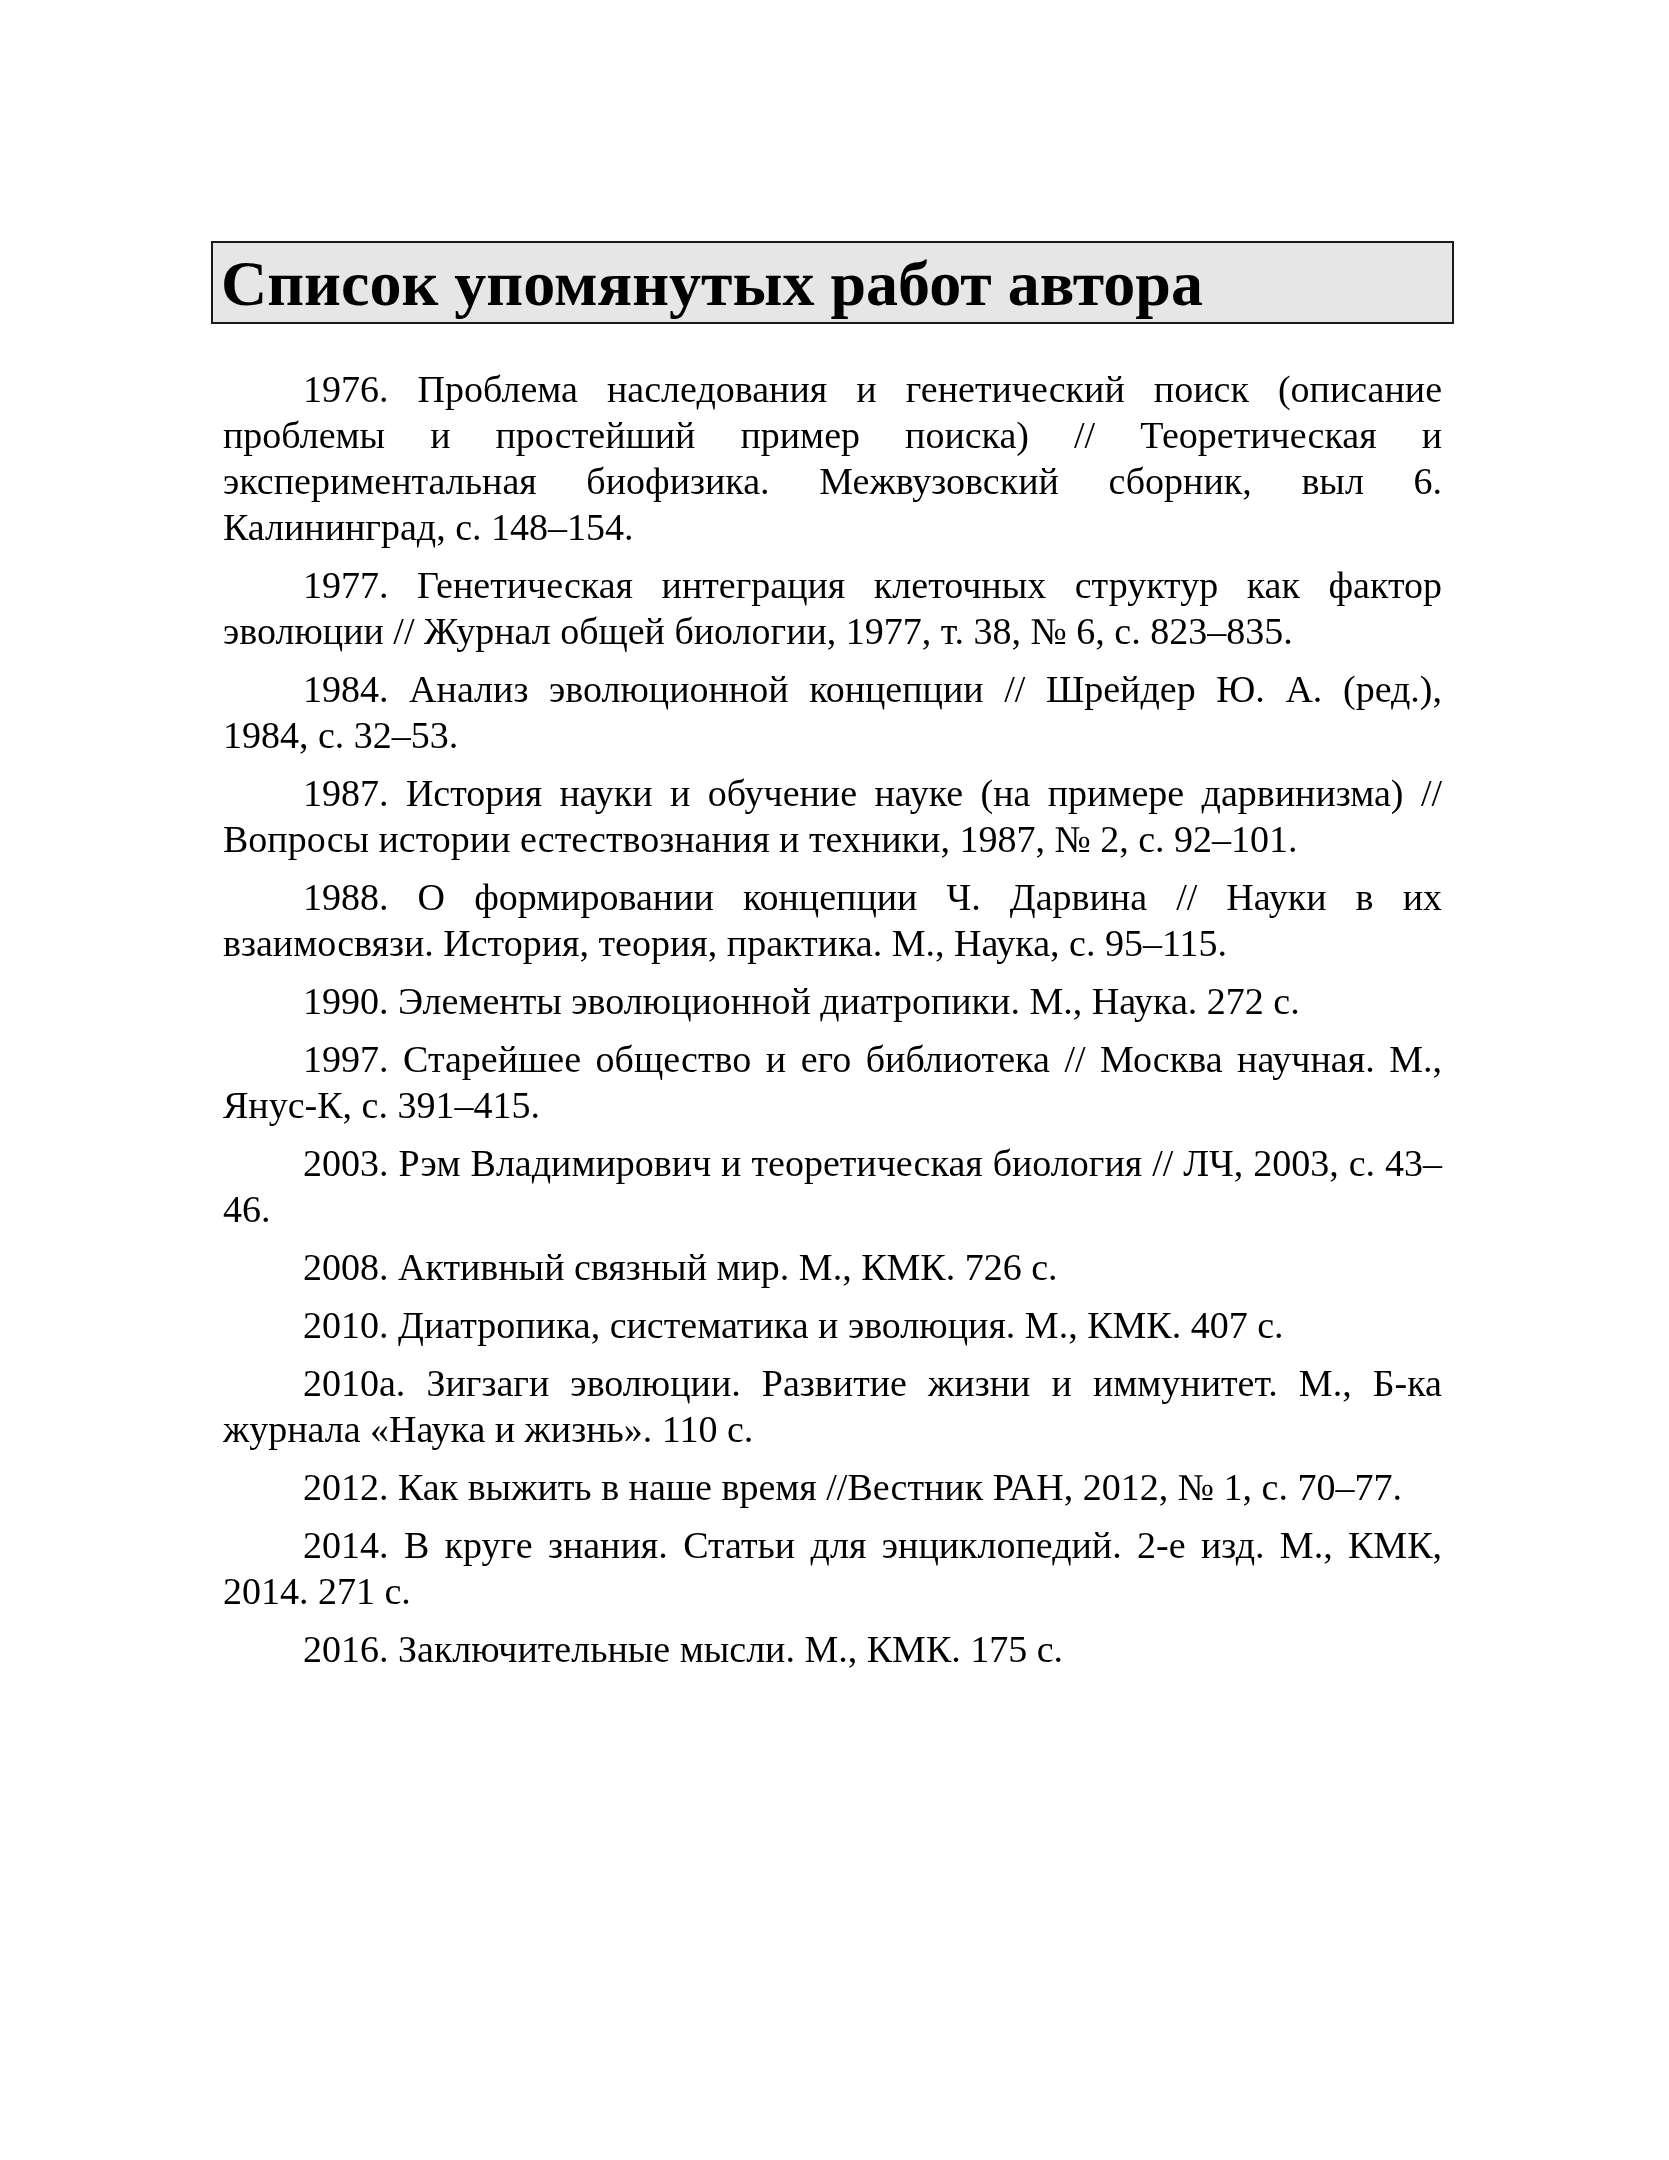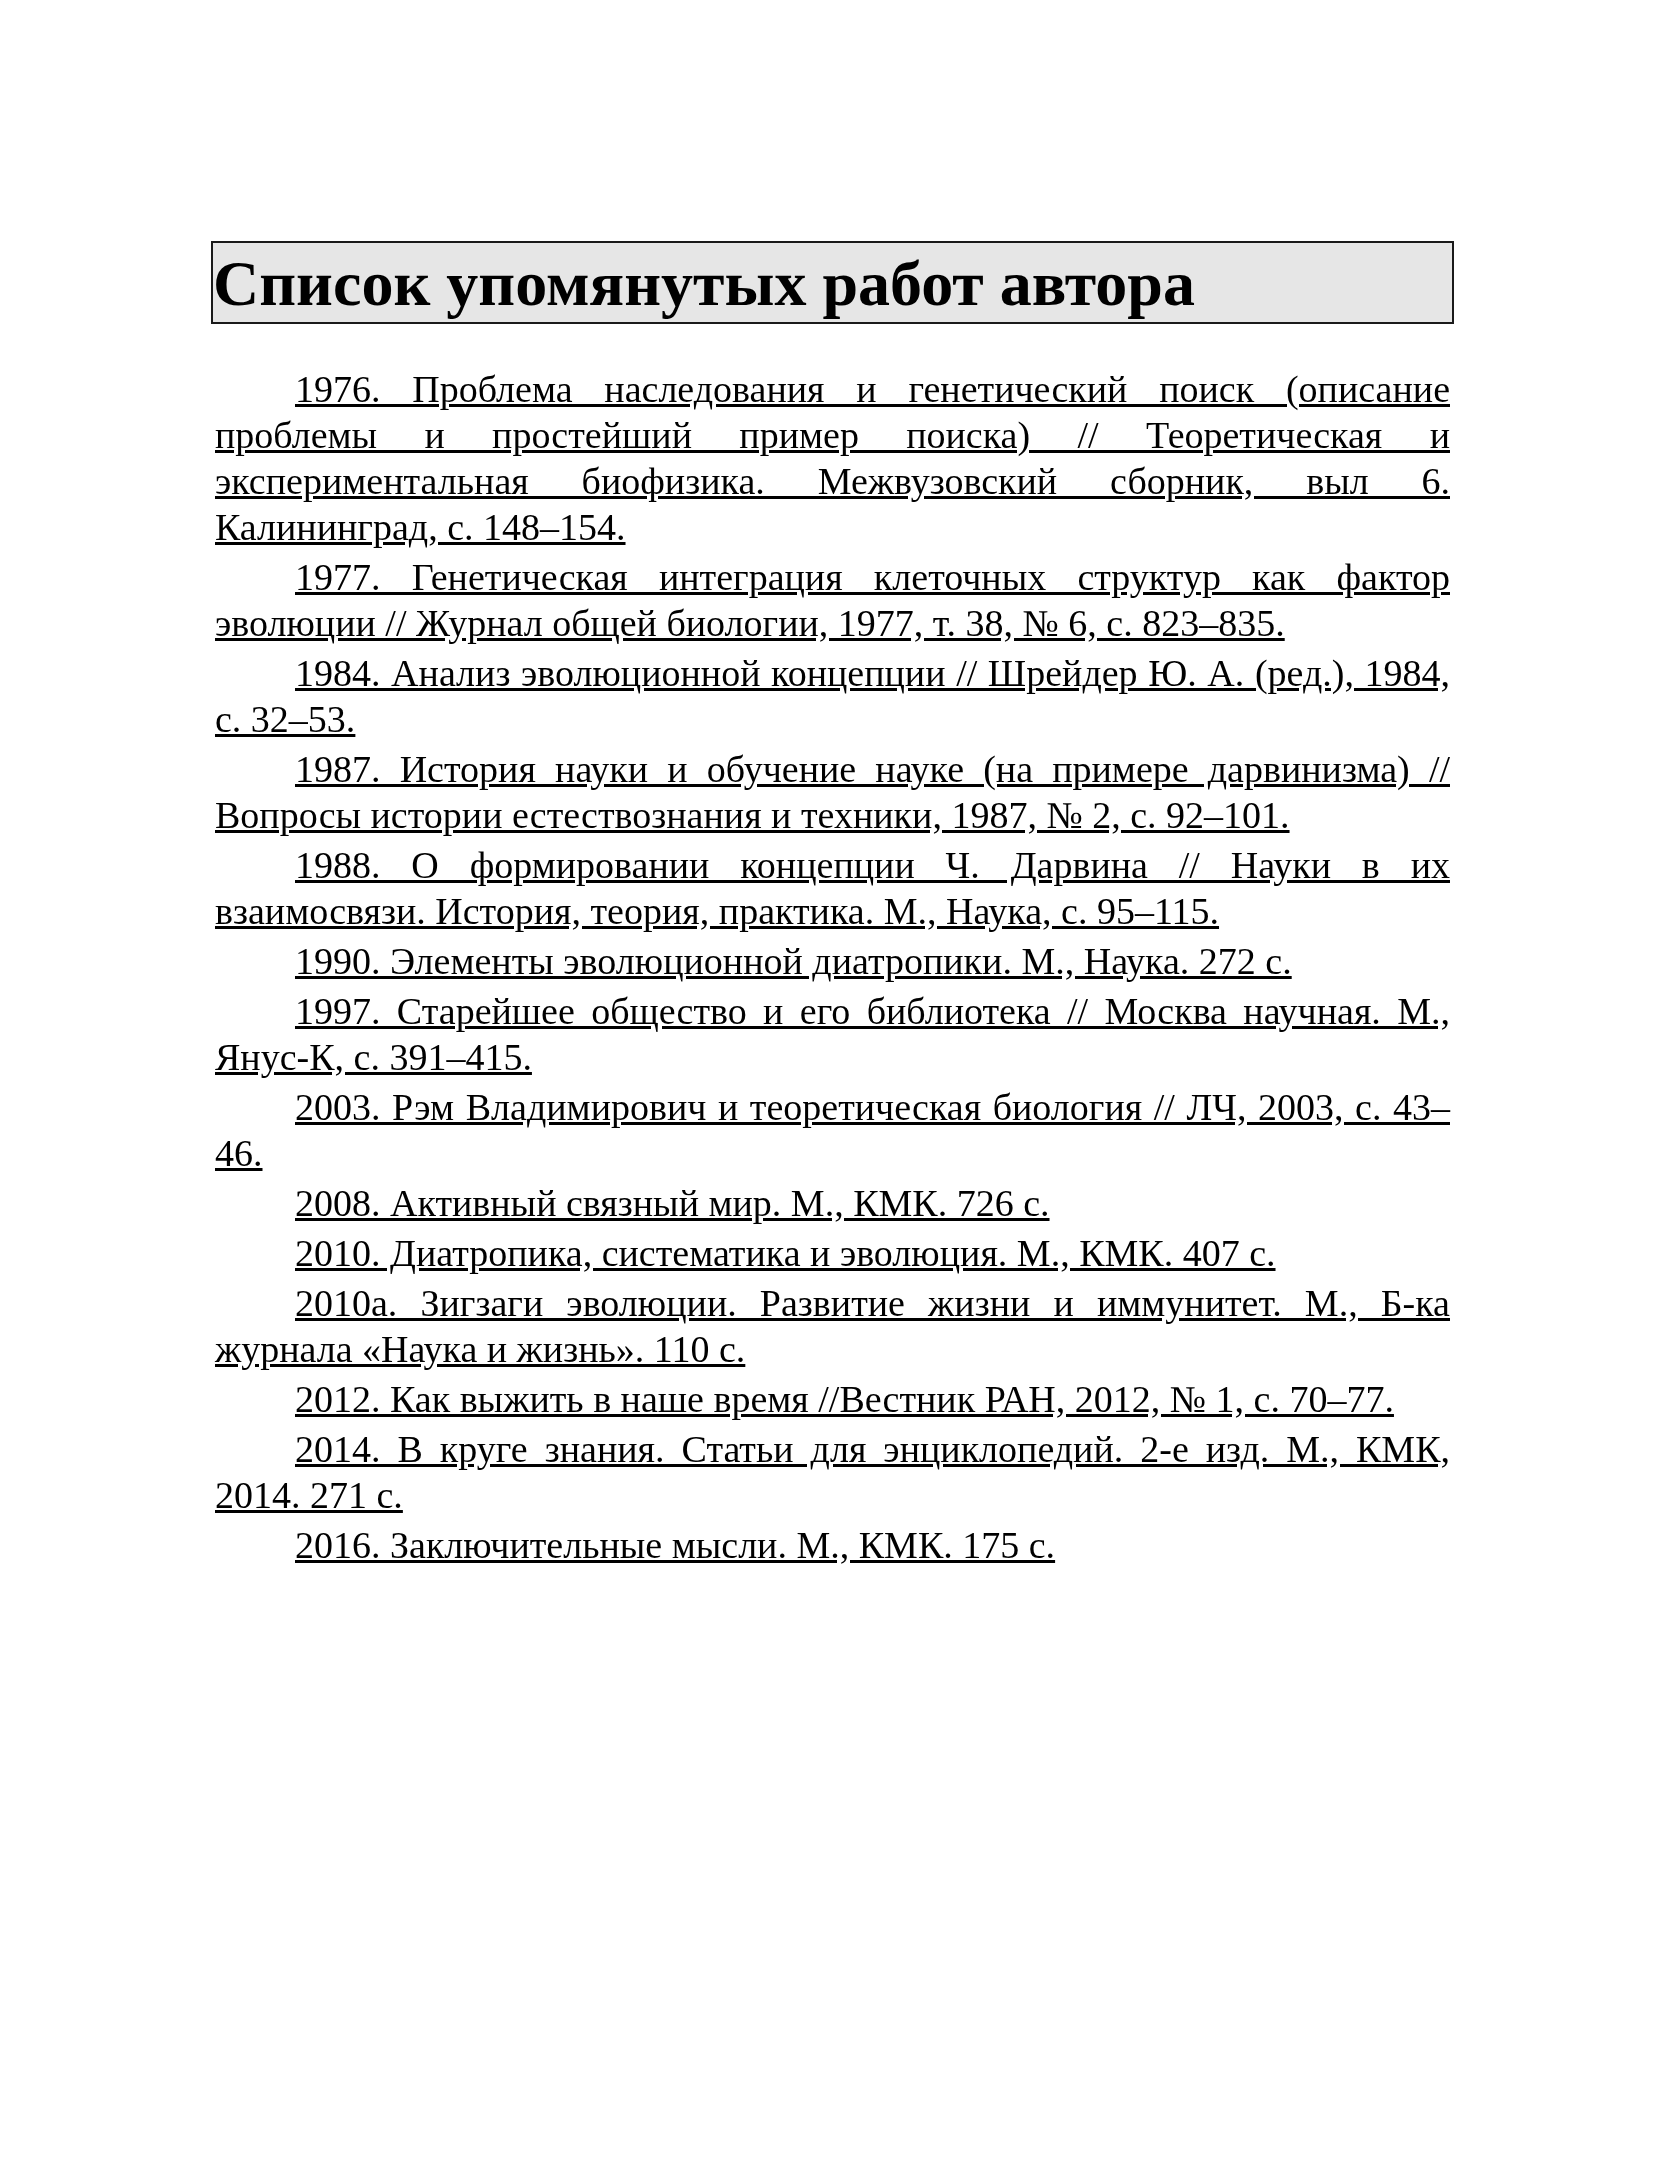--- a/index.html
+++ b/index.html
@@ -31,37 +31,36 @@
       display: flex;
       align-items: center;
     }
     .title {
       margin: 0;
       font-family: "Liberation Serif", "DejaVu Serif", serif;
       font-weight: bold;
       font-size: 64px;
       line-height: 1;
       letter-spacing: 0px;
-      padding-left: 0px;
+      padding-left: 8px;
       position: relative;
       top: 1px;
     }
     .biblio {
       margin-top: 42px;
       list-style: none;
       padding: 0;
     }
     .entry {
-      margin: 4px;
+      margin: 12px;
       font-size: 38px;
       line-height: 46px;
       text-align: justify;
       text-indent: 80px;
       hyphens: none;
-      text-decoration: underline;
     }
   </style>
 </head>
 <body>
 
 <div class="page">
   <div class="title-box">
     <h1 class="title">Список упомянутых работ автора</h1>
   </div>
 

